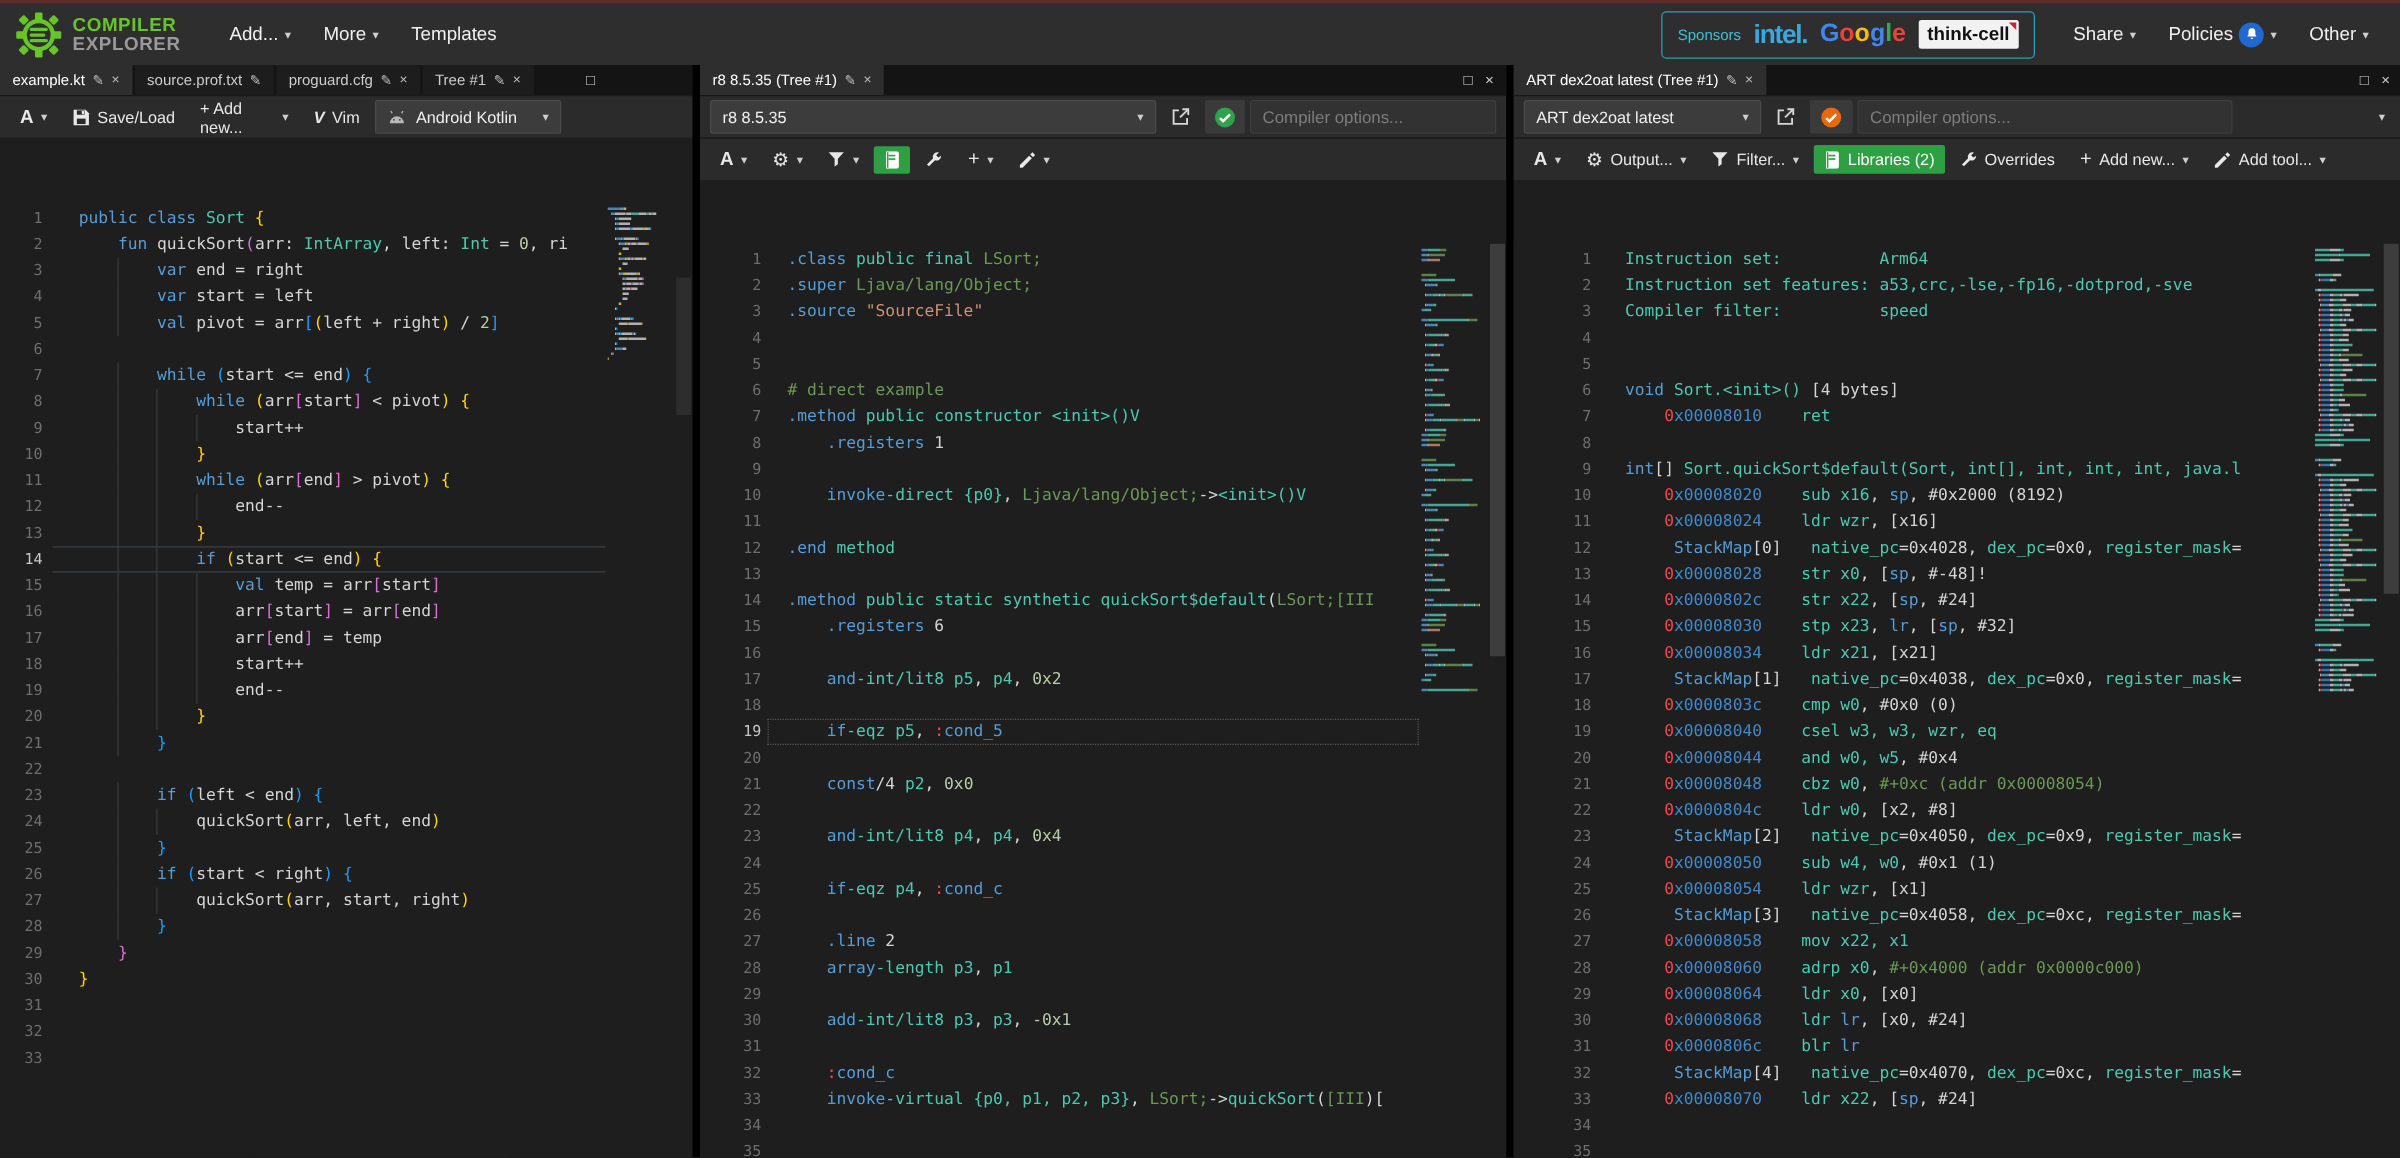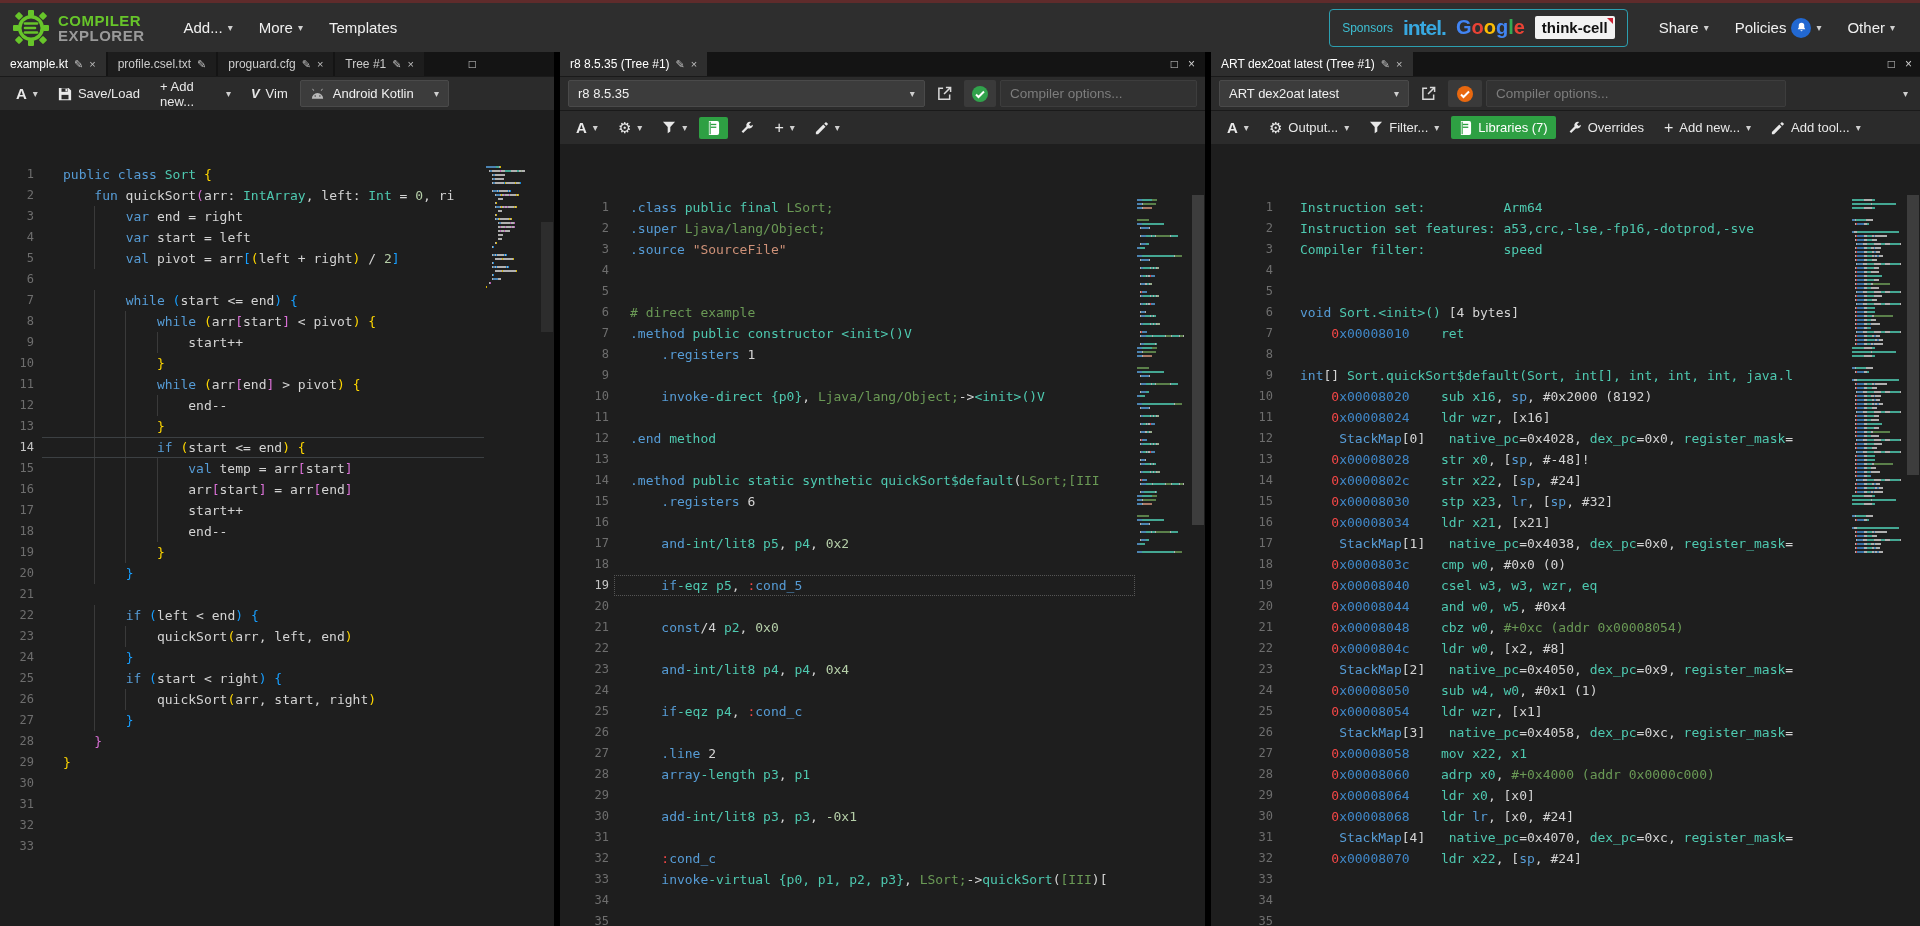--- a/index.html
+++ b/index.html
@@ -179,21 +179,21 @@
   </div>
 
   <div class="pane" id="pane-left">
     <div class="tabbar" id="left-tabs">
         <span class="tab active">
           <span>example.kt</span>
           <span class="ticon">✎</span>
           <span class="ticon">×</span>
         </span>
         <span class="tab">
-          <span>profile.csel.txt</span>
+          <span>source.prof.txt</span>
           <span class="ticon">✎</span>
         </span>
         <span class="tab">
           <span>proguard.cfg</span>
           <span class="ticon">✎</span>
           <span class="ticon">×</span>
         </span>
         <span class="tab">
           <span>Tree #1</span>
           <span class="ticon">✎</span>
@@ -287,20 +287,21 @@
           <div class="cline"><span class="tk-df">        </span><span class="tk-kw">while</span><span class="tk-df"> </span><span class="tk-b3">(</span><span class="tk-df">start &lt;= end</span><span class="tk-b3">)</span><span class="tk-df"> </span><span class="tk-b3">{</span><span class="guide" style="left: 31.2px;"></span></div>
           <div class="cline"><span class="tk-df">            </span><span class="tk-kw">while</span><span class="tk-df"> </span><span class="tk-b1">(</span><span class="tk-df">arr</span><span class="tk-b2">[</span><span class="tk-df">start</span><span class="tk-b2">]</span><span class="tk-df"> &lt; pivot</span><span class="tk-b1">)</span><span class="tk-df"> </span><span class="tk-b1">{</span><span class="guide" style="left: 31.2px;"></span><span class="guide" style="left: 62.4px;"></span></div>
           <div class="cline"><span class="tk-df">                start++</span><span class="guide" style="left: 31.2px;"></span><span class="guide" style="left: 62.4px;"></span><span class="guide" style="left: 93.6px;"></span></div>
           <div class="cline"><span class="tk-df">            </span><span class="tk-b1">}</span><span class="guide" style="left: 31.2px;"></span><span class="guide" style="left: 62.4px;"></span></div>
           <div class="cline"><span class="tk-df">            </span><span class="tk-kw">while</span><span class="tk-df"> </span><span class="tk-b1">(</span><span class="tk-df">arr</span><span class="tk-b2">[</span><span class="tk-df">end</span><span class="tk-b2">]</span><span class="tk-df"> &gt; pivot</span><span class="tk-b1">)</span><span class="tk-df"> </span><span class="tk-b1">{</span><span class="guide" style="left: 31.2px;"></span><span class="guide" style="left: 62.4px;"></span></div>
           <div class="cline"><span class="tk-df">                end--</span><span class="guide" style="left: 31.2px;"></span><span class="guide" style="left: 62.4px;"></span><span class="guide" style="left: 93.6px;"></span></div>
           <div class="cline"><span class="tk-df">            </span><span class="tk-b1">}</span><span class="guide" style="left: 31.2px;"></span><span class="guide" style="left: 62.4px;"></span></div>
           <div class="cline"><span class="tk-df">            </span><span class="tk-kw">if</span><span class="tk-df"> </span><span class="tk-b1">(</span><span class="tk-df">start &lt;= end</span><span class="tk-b1">)</span><span class="tk-df"> </span><span class="tk-b1">{</span><span class="guide" style="left: 31.2px;"></span><span class="guide" style="left: 62.4px;"></span></div>
           <div class="cline"><span class="tk-df">                </span><span class="tk-kw">val</span><span class="tk-df"> temp = arr</span><span class="tk-b2">[</span><span class="tk-df">start</span><span class="tk-b2">]</span><span class="guide" style="left: 31.2px;"></span><span class="guide" style="left: 62.4px;"></span><span class="guide" style="left: 93.6px;"></span></div>
           <div class="cline"><span class="tk-df">                arr</span><span class="tk-b2">[</span><span class="tk-df">start</span><span class="tk-b2">]</span><span class="tk-df"> = arr</span><span class="tk-b2">[</span><span class="tk-df">end</span><span class="tk-b2">]</span><span class="guide" style="left: 31.2px;"></span><span class="guide" style="left: 62.4px;"></span><span class="guide" style="left: 93.6px;"></span></div>
+          <div class="cline"><span class="tk-df">                arr</span><span class="tk-b2">[</span><span class="tk-df">end</span><span class="tk-b2">]</span><span class="tk-df"> = temp</span><span class="guide" style="left: 31.2px;"></span><span class="guide" style="left: 62.4px;"></span><span class="guide" style="left: 93.6px;"></span></div>
           <div class="cline"><span class="tk-df">                start++</span><span class="guide" style="left: 31.2px;"></span><span class="guide" style="left: 62.4px;"></span><span class="guide" style="left: 93.6px;"></span></div>
           <div class="cline"><span class="tk-df">                end--</span><span class="guide" style="left: 31.2px;"></span><span class="guide" style="left: 62.4px;"></span><span class="guide" style="left: 93.6px;"></span></div>
           <div class="cline"><span class="tk-df">            </span><span class="tk-b1">}</span><span class="guide" style="left: 31.2px;"></span><span class="guide" style="left: 62.4px;"></span></div>
           <div class="cline"><span class="tk-df">        </span><span class="tk-b3">}</span><span class="guide" style="left: 31.2px;"></span></div>
           <div class="cline"></div>
           <div class="cline"><span class="tk-df">        </span><span class="tk-kw">if</span><span class="tk-df"> </span><span class="tk-b3">(</span><span class="tk-df">left &lt; end</span><span class="tk-b3">)</span><span class="tk-df"> </span><span class="tk-b3">{</span><span class="guide" style="left: 31.2px;"></span></div>
           <div class="cline"><span class="tk-df">            quickSort</span><span class="tk-b1">(</span><span class="tk-df">arr, left, end</span><span class="tk-b1">)</span><span class="guide" style="left: 31.2px;"></span><span class="guide" style="left: 62.4px;"></span></div>
           <div class="cline"><span class="tk-df">        </span><span class="tk-b3">}</span><span class="guide" style="left: 31.2px;"></span></div>
           <div class="cline"><span class="tk-df">        </span><span class="tk-kw">if</span><span class="tk-df"> </span><span class="tk-b3">(</span><span class="tk-df">start &lt; right</span><span class="tk-b3">)</span><span class="tk-df"> </span><span class="tk-b3">{</span><span class="guide" style="left: 31.2px;"></span></div>
           <div class="cline"><span class="tk-df">            quickSort</span><span class="tk-b1">(</span><span class="tk-df">arr, start, right</span><span class="tk-b1">)</span><span class="guide" style="left: 31.2px;"></span><span class="guide" style="left: 62.4px;"></span></div>
@@ -651,21 +652,21 @@
       </span>
       <span class="tbtn green-btn">
         <span>
           <svg width="13" height="14" viewBox="0 0 14 15" fill="#fff">
               <path d="M2 0h9a2 2 0 0 1 2 2v11a2 2 0 0 1-2 2H2z"></path>
               <rect x="4" y="3" width="6" height="1.4" fill="#2ea043"></rect>
               <rect x="4" y="6" width="6" height="1.4" fill="#2ea043"></rect>
               <rect x="2.8" y="0.8" width="1.2" height="13.4" fill="#2ea043"></rect>
             </svg>
         </span>
-        <span>Libraries (7)</span>
+        <span>Libraries (2)</span>
       </span>
       <span class="tbtn">
         <span>
           <svg width="14" height="14" viewBox="0 0 16 16" fill="#e8e8e8">
               <path d="M14.8 4.2a4.2 4.2 0 0 1-5.6 4L3.6 13.8 1.8 12l5.6-5.6a4.2 4.2 0 0 1 5.4-5.3L10.2 3.7l2 2z"></path>
             </svg>
         </span>
         <span>Overrides</span>
       </span>
       <span class="tbtn">
@@ -746,20 +747,21 @@
           <div class="cline"><span class="tk-df">    </span><span class="tk-rd">0</span><span class="tk-ad">x00008048</span><span class="tk-df">    </span><span class="tk-ty">cbz w0</span><span class="tk-df">, </span><span class="tk-gr">#+0xc (addr 0x00008054)</span></div>
           <div class="cline"><span class="tk-df">    </span><span class="tk-rd">0</span><span class="tk-ad">x0000804c</span><span class="tk-df">    </span><span class="tk-ty">ldr w0</span><span class="tk-df">, [x2, #8]</span></div>
           <div class="cline"><span class="tk-df">     </span><span class="tk-kw">StackMap</span><span class="tk-df">[2]   </span><span class="tk-ty">native_pc</span><span class="tk-df">=0x4050, </span><span class="tk-ty">dex_pc</span><span class="tk-df">=0x9, </span><span class="tk-ty">register_mask</span><span class="tk-df">=</span></div>
           <div class="cline"><span class="tk-df">    </span><span class="tk-rd">0</span><span class="tk-ad">x00008050</span><span class="tk-df">    </span><span class="tk-ty">sub w4, w0</span><span class="tk-df">, #0x1 (1)</span></div>
           <div class="cline"><span class="tk-df">    </span><span class="tk-rd">0</span><span class="tk-ad">x00008054</span><span class="tk-df">    </span><span class="tk-ty">ldr wzr</span><span class="tk-df">, [x1]</span></div>
           <div class="cline"><span class="tk-df">     </span><span class="tk-kw">StackMap</span><span class="tk-df">[3]   </span><span class="tk-ty">native_pc</span><span class="tk-df">=0x4058, </span><span class="tk-ty">dex_pc</span><span class="tk-df">=0xc, </span><span class="tk-ty">register_mask</span><span class="tk-df">=</span></div>
           <div class="cline"><span class="tk-df">    </span><span class="tk-rd">0</span><span class="tk-ad">x00008058</span><span class="tk-df">    </span><span class="tk-ty">mov x22, x1</span></div>
           <div class="cline"><span class="tk-df">    </span><span class="tk-rd">0</span><span class="tk-ad">x00008060</span><span class="tk-df">    </span><span class="tk-ty">adrp x0</span><span class="tk-df">, </span><span class="tk-gr">#+0x4000 (addr 0x0000c000)</span></div>
           <div class="cline"><span class="tk-df">    </span><span class="tk-rd">0</span><span class="tk-ad">x00008064</span><span class="tk-df">    </span><span class="tk-ty">ldr x0</span><span class="tk-df">, [x0]</span></div>
           <div class="cline"><span class="tk-df">    </span><span class="tk-rd">0</span><span class="tk-ad">x00008068</span><span class="tk-df">    </span><span class="tk-ty">ldr </span><span class="tk-kw">lr</span><span class="tk-df">, [x0, #24]</span></div>
+          <div class="cline"><span class="tk-df">    </span><span class="tk-rd">0</span><span class="tk-ad">x0000806c</span><span class="tk-df">    </span><span class="tk-ty">blr </span><span class="tk-kw">lr</span></div>
           <div class="cline"><span class="tk-df">     </span><span class="tk-kw">StackMap</span><span class="tk-df">[4]   </span><span class="tk-ty">native_pc</span><span class="tk-df">=0x4070, </span><span class="tk-ty">dex_pc</span><span class="tk-df">=0xc, </span><span class="tk-ty">register_mask</span><span class="tk-df">=</span></div>
           <div class="cline"><span class="tk-df">    </span><span class="tk-rd">0</span><span class="tk-ad">x00008070</span><span class="tk-df">    </span><span class="tk-ty">ldr x22</span><span class="tk-df">, [</span><span class="tk-kw">sp</span><span class="tk-df">, #24]</span></div>
         </div>
       <div class="minimap">
           <div class="mrow"><span class="mseg" style="margin-left: 0px; width: 12px; background: rgb(78, 201, 176);"></span><span class="mseg" style="margin-left: 0px; width: 7.5px; background: rgb(212, 212, 212);"></span><span class="mseg" style="margin-left: 0px; width: 3.75px; background: rgb(78, 201, 176);"></span></div>
           <div class="mrow"><span class="mseg" style="margin-left: 0px; width: 18.75px; background: rgb(78, 201, 176);"></span><span class="mseg" style="margin-left: 0px; width: 1px; background: rgb(212, 212, 212);"></span><span class="mseg" style="margin-left: 0px; width: 24px; background: rgb(78, 201, 176);"></span></div>
           <div class="mrow"><span class="mseg" style="margin-left: 0px; width: 12px; background: rgb(78, 201, 176);"></span><span class="mseg" style="margin-left: 0px; width: 7.5px; background: rgb(212, 212, 212);"></span><span class="mseg" style="margin-left: 0px; width: 3.75px; background: rgb(78, 201, 176);"></span></div>
           <div class="mrow"></div>
           <div class="mrow"></div>
           <div class="mrow"><span class="mseg" style="margin-left: 0px; width: 3px; background: rgb(86, 156, 214);"></span><span class="mseg" style="margin-left: 0px; width: 1px; background: rgb(212, 212, 212);"></span><span class="mseg" style="margin-left: 0px; width: 9.75px; background: rgb(78, 201, 176);"></span><span class="mseg" style="margin-left: 0px; width: 7.5px; background: rgb(212, 212, 212);"></span></div>

